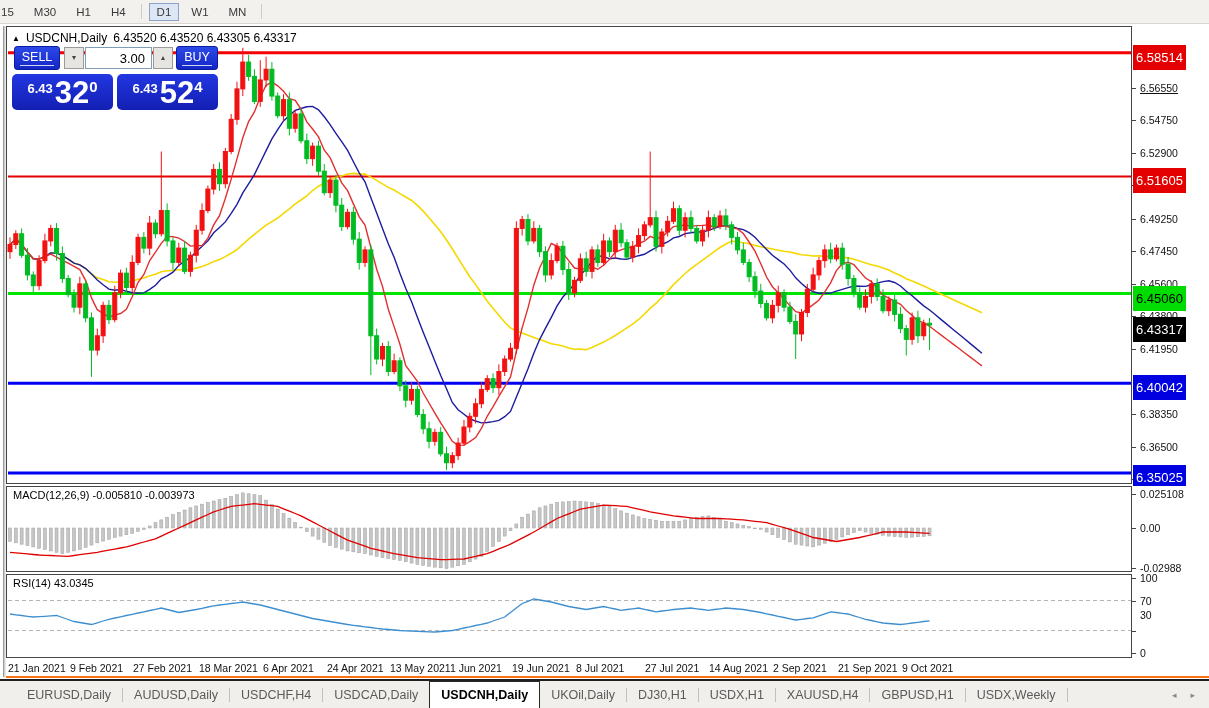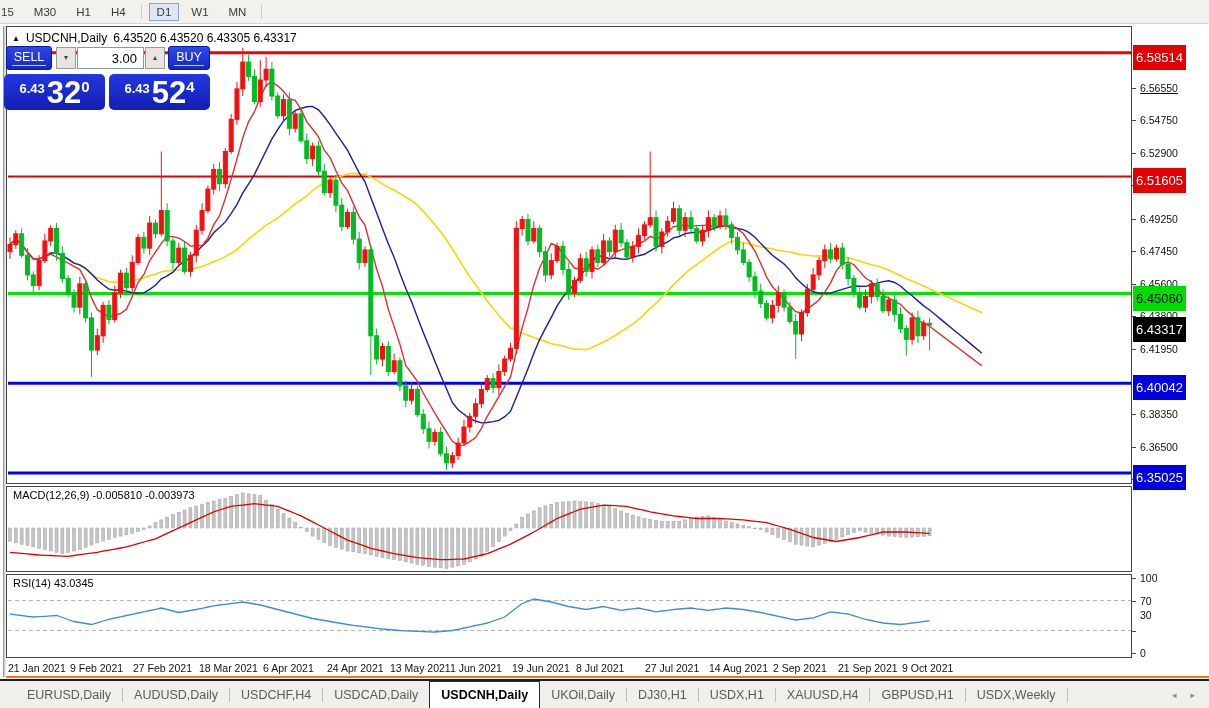--- a/index.html
+++ b/index.html
@@ -25,21 +25,21 @@
   .axis .tick-mark { position:absolute; left:0; width:4px; height:1px; background:#444; }
   .badge { position:absolute; left:1px; font-size:13px; padding:5px 3px; line-height:15px; white-space:nowrap; }
 
   
   .chart-header { position:absolute; left:12px; top:31px; display:flex; align-items:center; gap:6px;
     font-size:12px; color:#000; z-index:6; }
   .collapse-icon { font-size:8px; color:#000; }
   .chart-header b { font-weight:normal; }
 
   
-  .trade-widget { position:absolute; left:4px; top:46px; width:206px; height:64px; z-index:7;text-decoration:underline; }
+  .trade-widget { position:absolute; left:12px; top:46px; width:206px; height:64px; z-index:7;text-decoration:underline; }
   .tw-row1 { position:absolute; left:0; top:0; width:206px; height:24px; }
   .tw-btn { position:absolute; top:0; height:24px; color:#fff; font-size:12.5px; text-align:center;
     background:linear-gradient(#2b49e8,#1426c6); border:1px solid #0a1d9e; border-radius:3px; cursor:pointer; }
   .tw-btn::after { content:""; position:absolute; left:5px; right:5px; bottom:3px; height:1px; background:rgba(255,255,255,.8); }
   .tw-btn span { display:inline-block; margin-top:3px; }
   .tw-sell { left:2px; width:46px; }
   .tw-buy  { left:164px; width:42px; }
   .tw-spin { position:absolute; top:1px; width:20px; height:22px; background:#e7e5e1; border:1px solid #9c9a96;
     font-size:8px; color:#444; text-align:center; line-height:20px; cursor:pointer; }
   .tw-spin.down { left:52px; }
@@ -960,20 +960,28 @@
           <rect x="898.96" y="528" width="3" height="9" fill="#c6c6c6" stroke="#a0a0a0" stroke-width="0.5"></rect>
           <rect x="904.7800000000001" y="528" width="3" height="9.450000000000045" fill="#c6c6c6" stroke="#a0a0a0" stroke-width="0.5"></rect>
           <rect x="910.6" y="528" width="3" height="9.112499999999955" fill="#c6c6c6" stroke="#a0a0a0" stroke-width="0.5"></rect>
           <rect x="916.4200000000001" y="528" width="3" height="8.774999999999977" fill="#c6c6c6" stroke="#a0a0a0" stroke-width="0.5"></rect>
           <rect x="922.24" y="528" width="3" height="8.302500000000009" fill="#c6c6c6" stroke="#a0a0a0" stroke-width="0.5"></rect>
           <rect x="928.0600000000001" y="528" width="3" height="7.830000000000041" fill="#c6c6c6" stroke="#a0a0a0" stroke-width="0.5"></rect>
         </g>
         <polyline points="10.0,552.3 15.8,552.8 21.6,553.4 27.5,553.9 33.3,554.5 39.1,555.0 44.9,555.3 50.7,555.5 56.6,555.8 62.4,556.1 68.2,556.4 74.0,555.5 79.8,554.7 85.7,553.9 91.5,553.1 97.3,552.3 103.1,551.2 108.9,550.1 114.8,549.1 120.6,548.0 126.4,546.9 132.2,545.3 138.0,543.7 143.9,542.0 149.7,540.4 155.5,538.8 161.3,536.1 167.1,533.4 173.0,530.7 178.8,528.0 184.6,525.3 190.4,522.6 196.2,519.9 202.1,517.2 207.9,514.5 213.7,511.8 219.5,510.0 225.3,508.2 231.2,506.4 237.0,505.7 242.8,505.1 248.6,504.4 254.4,503.7 260.3,504.4 266.1,505.1 271.9,505.7 277.7,506.4 283.5,508.8 289.4,511.1 295.2,513.5 301.0,515.9 306.8,518.9 312.6,521.9 318.5,525.0 324.3,528.0 330.1,531.0 335.9,534.1 341.7,537.1 347.6,540.1 353.4,542.2 359.2,544.2 365.0,546.2 370.8,548.3 376.7,549.6 382.5,551.0 388.3,552.3 394.1,553.6 399.9,554.7 405.8,555.7 411.6,556.7 417.4,557.7 423.2,558.2 429.0,558.7 434.9,559.2 440.7,559.7 446.5,559.6 452.3,559.4 458.1,559.2 464.0,559.0 469.8,557.7 475.6,556.4 481.4,555.0 487.2,553.6 493.1,551.3 498.9,548.9 504.7,546.6 510.5,544.2 516.3,541.2 522.2,538.1 528.0,535.1 533.8,532.0 539.6,528.7 545.4,525.3 551.3,521.9 557.1,518.5 562.9,516.2 568.7,513.8 574.5,511.5 580.4,509.1 586.2,508.1 592.0,507.1 597.8,506.1 603.6,505.1 609.5,505.4 615.3,505.7 621.1,506.1 626.9,506.4 632.7,507.8 638.6,509.1 644.4,510.4 650.2,511.8 656.0,512.8 661.8,513.8 667.7,514.8 673.5,515.9 679.3,516.5 685.1,517.2 690.9,517.9 696.8,518.5 702.6,518.5 708.4,518.5 714.2,518.5 720.0,518.5 725.9,518.9 731.7,519.2 737.5,519.6 743.3,519.9 749.1,520.6 755.0,521.3 760.8,521.9 766.6,522.6 772.4,524.3 778.2,526.0 784.1,527.7 789.9,529.4 795.7,531.4 801.5,533.4 807.3,535.4 813.2,537.5 819.0,538.5 824.8,539.5 830.6,540.5 836.4,541.5 842.3,540.5 848.1,539.5 853.9,538.5 859.7,537.5 865.5,536.1 871.4,534.8 877.2,533.4 883.0,532.0 888.8,532.0 894.6,532.0 900.5,532.0 906.3,532.0 912.1,532.4 917.9,532.7 923.7,533.1 929.6,533.4" fill="none" stroke="#e00000" stroke-width="1.3"></polyline>
       </svg>
     </div>
+  <div class="axis" id="macd-axis" style="left:1132px;top:486px;width:77px;height:86px;">
+      <div class="tick-mark" style="top: 8.1042px;"></div>
+      <div class="tick-label" style="top: 2.1042px;">0.025108</div>
+      <div class="tick-mark" style="top: 42px;"></div>
+      <div class="tick-label" style="top: 36px;">0.00</div>
+      <div class="tick-mark" style="top: 82.338px;"></div>
+      <div class="tick-label" style="top: 76.338px;">-0.02988</div>
+    </div>
   <div class="ind-label" style="left:13px;top:489px;">MACD(12,26,9) -0.005810 -0.003973</div>
 
   <div class="pane" id="rsi-pane" style="left:6px;top:574px;width:1126px;height:84px;">
       <svg viewBox="6 574 1126 84" width="1126" height="84">
         <rect x="6.5" y="574.5" width="1125" height="83" fill="#fff" stroke="#454545" stroke-width="1"></rect>
         <line x1="8" x2="1131" y1="600.5" y2="600.5" stroke="#b5b5b5" stroke-width="1" stroke-dasharray="4 3"></line>
         <line x1="8" x2="1131" y1="630.5" y2="630.5" stroke="#b5b5b5" stroke-width="1" stroke-dasharray="4 3"></line>
         <polyline points="10.0,614.0 15.8,614.8 21.6,615.5 27.5,616.3 33.3,617.0 39.1,616.6 44.9,616.3 50.7,615.9 56.6,615.5 62.4,617.5 68.2,619.5 74.0,621.5 79.8,622.5 85.7,623.5 91.5,624.5 97.3,622.8 103.1,621.0 108.9,619.3 114.8,618.0 120.6,616.8 126.4,615.5 132.2,614.3 138.0,613.0 143.9,611.8 149.7,610.5 155.5,609.3 161.3,608.0 167.1,609.5 173.0,611.0 178.8,612.5 184.6,611.5 190.4,610.5 196.2,609.5 202.1,608.3 207.9,607.0 213.7,605.8 219.5,605.0 225.3,604.3 231.2,603.5 237.0,602.8 242.8,602.0 248.6,603.0 254.4,604.0 260.3,605.0 266.1,606.5 271.9,608.0 277.7,609.5 283.5,611.0 289.4,612.5 295.2,614.0 301.0,615.5 306.8,617.0 312.6,618.5 318.5,619.5 324.3,620.5 330.1,621.5 335.9,622.5 341.7,623.5 347.6,624.5 353.4,625.3 359.2,626.0 365.0,626.8 370.8,627.5 376.7,628.3 382.5,629.0 388.3,629.5 394.1,630.0 399.9,630.5 405.8,630.8 411.6,631.0 417.4,631.3 423.2,631.5 429.0,631.8 434.9,632.0 440.7,631.5 446.5,631.0 452.3,630.5 458.1,629.3 464.0,628.0 469.8,626.8 475.6,625.5 481.4,624.3 487.2,623.0 493.1,621.0 498.9,619.0 504.7,617.0 510.5,612.5 516.3,608.0 522.2,603.5 528.0,601.3 533.8,599.0 539.6,600.0 545.4,601.0 551.3,602.0 557.1,603.5 562.9,605.0 568.7,606.5 574.5,607.5 580.4,608.5 586.2,609.5 592.0,608.5 597.8,607.5 603.6,606.5 609.5,607.8 615.3,609.0 621.1,610.3 626.9,609.5 632.7,608.8 638.6,608.0 644.4,609.3 650.2,610.5 656.0,611.8 661.8,611.0 667.7,610.3 673.5,609.5 679.3,609.0 685.1,608.5 690.9,608.0 696.8,608.8 702.6,609.5 708.4,610.3 714.2,609.5 720.0,608.8 725.9,608.0 731.7,608.5 737.5,609.0 743.3,609.5 749.1,610.5 755.0,611.5 760.8,612.5 766.6,613.8 772.4,615.0 778.2,616.3 784.1,617.5 789.9,618.8 795.7,620.0 801.5,619.3 807.3,618.5 813.2,617.8 819.0,615.8 824.8,613.8 830.6,611.8 836.4,612.5 842.3,613.3 848.1,614.0 853.9,615.8 859.7,617.5 865.5,619.3 871.4,620.5 877.2,621.8 883.0,623.0 888.8,623.5 894.6,624.0 900.5,624.5 906.3,623.8 912.1,623.0 917.9,622.3 923.7,621.5 929.6,620.8" fill="none" stroke="#3e8fd0" stroke-width="1.3"></polyline>
       </svg>
     </div>

